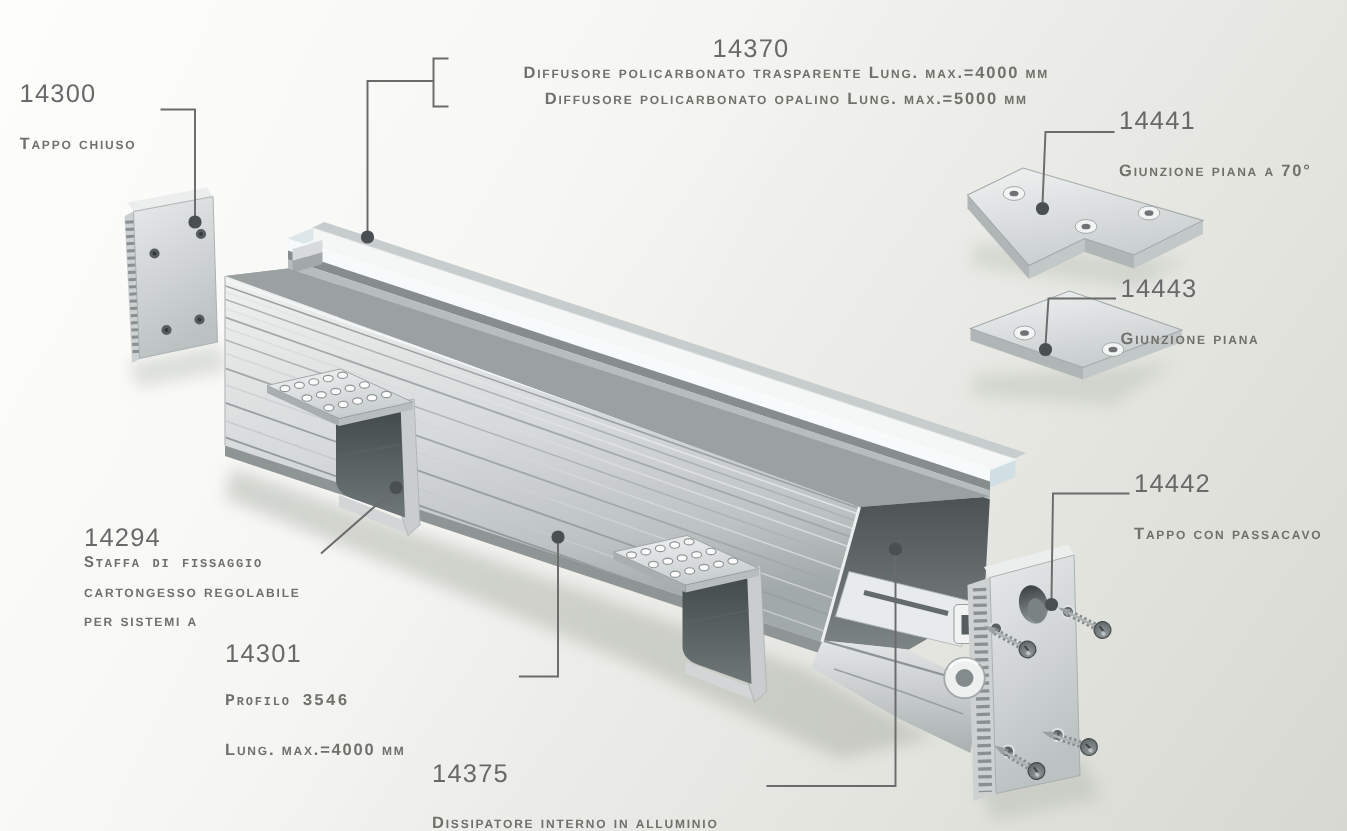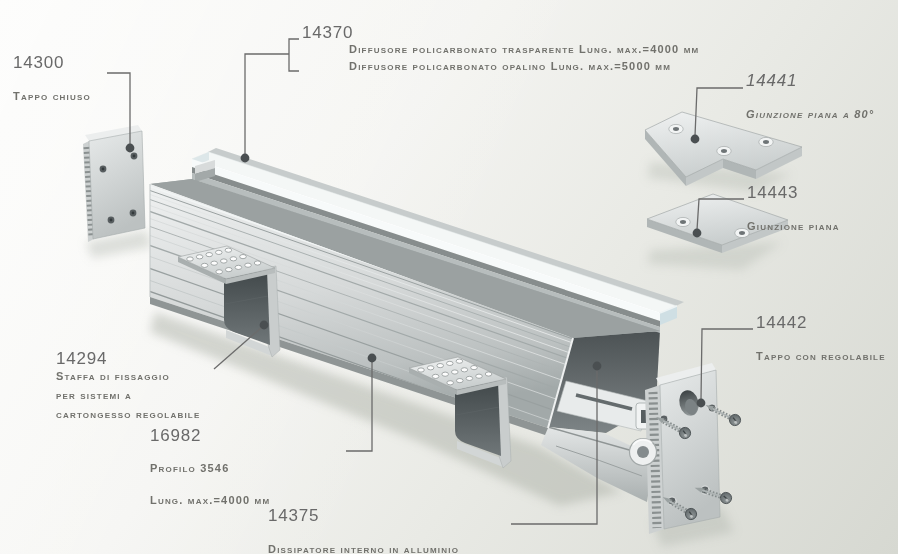--- a/index.html
+++ b/index.html
@@ -20,21 +20,21 @@
     font-family:"Liberation Sans",sans-serif;
   }
   .label .desc{
     font-size:11px;font-weight:700;font-variant:small-caps;
     letter-spacing:1.2px;color:#71716c;margin-top:20px;
   }
   .label.right{}
   .stack .desc{margin:3px 0 6px 0;padding-left:47px;}
   .lines19 .desc{margin-top:0;line-height:19px;}
   .lines16 .desc{margin-top:16px;line-height:16px;}
-  .mt3{margin-top:3px;}
+  .mt3{margin-top:3px;font-family:Liberation Mono, monospace;}
 </style>
 </head>
 <body>
 
 <div class="stage">
 
 <svg width="898" height="554" viewBox="0 0 898 554">
   <defs>
     <linearGradient id="gFace" x1="0" y1="0" x2="0.22" y2="1">
       <stop offset="0" stop-color="#eff1f1"></stop>
@@ -281,52 +281,52 @@
     <circle cx="372" cy="358" r="4.4"></circle>
         <circle cx="597" cy="366" r="4.4"></circle>
   </g>
 </svg>
 
 <div class="label right" style="left:13px;top:54px;width:92px;">
   <div class="code">14300</div>
   <div class="desc">Tappo chiuso</div>
 </div>
 
-<div class="label stack" style="left:302px;top:24px;">
+<div class="label stack" style="left:302px;top:24px;text-align:center;">
   <div class="code">14370</div>
   <div class="desc">Diffusore policarbonato trasparente Lung. max.=4000 mm</div>
   <div class="desc">Diffusore policarbonato opalino Lung. max.=5000 mm</div>
 </div>
 
-<div class="label" style="left:746px;top:72px;font-style:italic;">
+<div class="label" style="left:746px;top:72px;">
   <div class="code">14441</div>
-  <div class="desc">Giunzione piana a 80°</div>
+  <div class="desc">Giunzione piana a 70°</div>
 </div>
 
 <div class="label" style="left:747px;top:184px;">
   <div class="code">14443</div>
   <div class="desc">Giunzione piana</div>
 </div>
 
 <div class="label" style="left:756px;top:314px;">
   <div class="code">14442</div>
-  <div class="desc">Tappo con regolabile</div>
+  <div class="desc">Tappo con passacavo</div>
 </div>
 
 <div class="label right lines19" style="left:56px;top:350px;width:155px;">
   <div class="code">14294</div>
   <div class="desc mt3">Staffa di fissaggio</div>
+  <div class="desc">cartongesso regolabile</div>
   <div class="desc">per sistemi a</div>
-  <div class="desc">cartongesso regolabile</div>
 </div>
 
 <div class="label right lines16" style="left:150px;top:427px;width:195px;">
-  <div class="code">16982</div>
+  <div class="code">14301</div>
   <div class="desc mt3">Profilo 3546</div>
   <div class="desc">Lung. max.=4000 mm</div>
 </div>
 
-<div class="label right" style="left:268px;top:507px;width:228px;">
+<div class="label right" style="left:288px;top:507px;width:228px;">
   <div class="code">14375</div>
   <div class="desc">Dissipatore interno in alluminio</div>
 </div>
 
 </div>
 
 </body></html>

